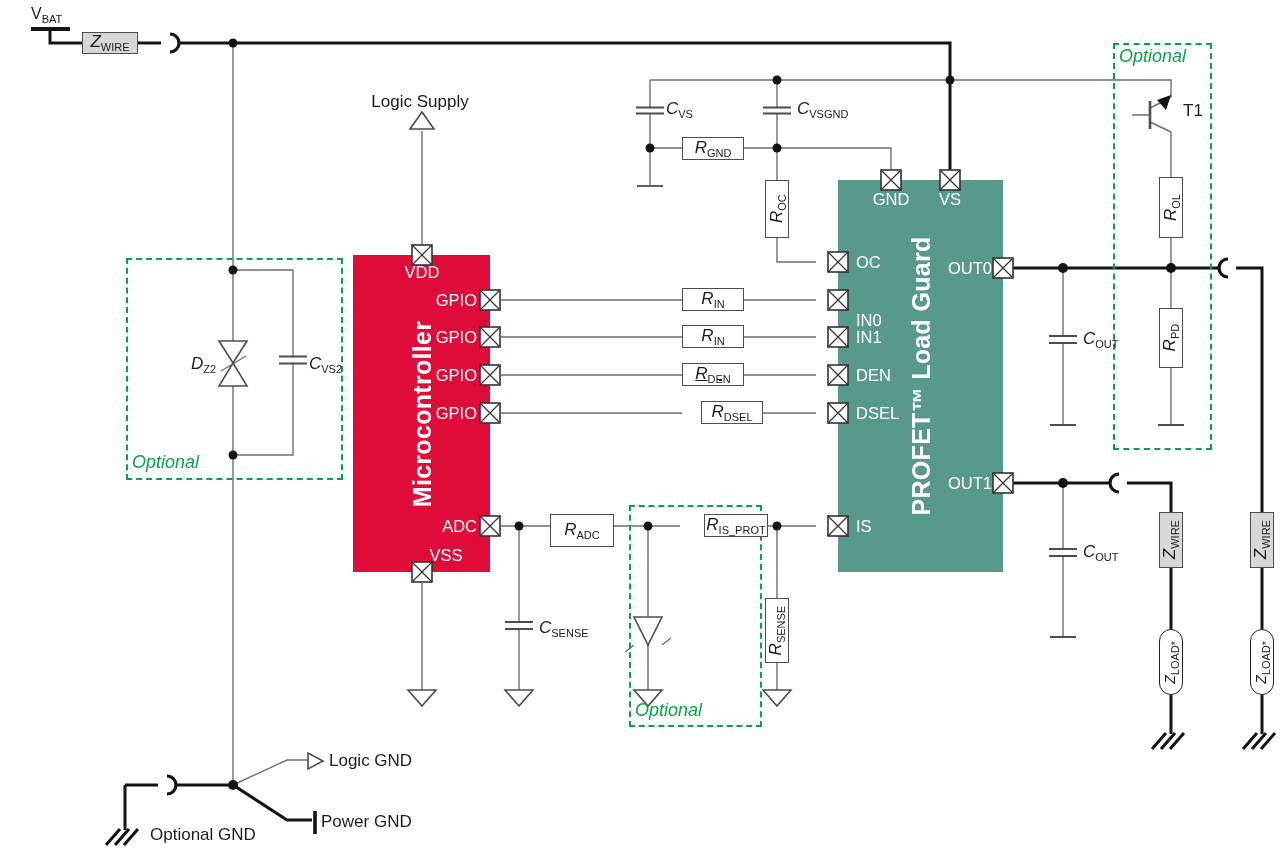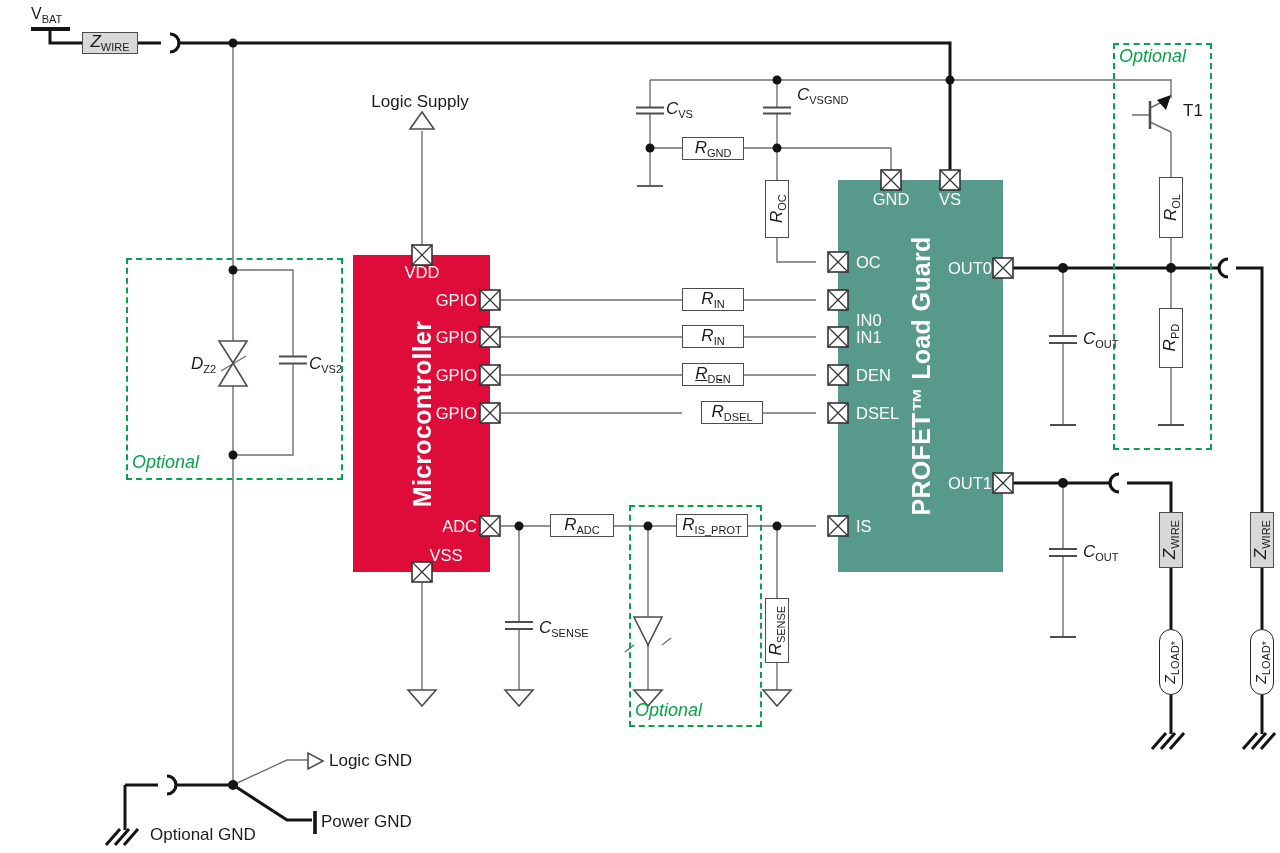--- a/index.html
+++ b/index.html
@@ -197,24 +197,24 @@
     </div>
   <div class="rbox" style="left:682px;top:325px;width:62px;height:23px;">
     <span class="lab"><i>R</i><sub>IN</sub></span>
     </div>
   <div class="rbox" style="left:682px;top:363px;width:62px;height:23px;text-decoration:underline;">
     <span class="lab"><i>R</i><sub>DEN</sub></span>
     </div>
   <div class="rbox" style="left:682px;top:401px;width:62px;height:23px;margin-left:19px;">
     <span class="lab"><i>R</i><sub>DSEL</sub></span>
     </div>
-  <div class="rbox" style="left:550px;top:514px;width:64px;height:23px;">
+  <div class="rbox" style="left:550px;top:514px;width:64px;height:33px;">
     <span class="lab"><i>R</i><sub>ADC</sub></span>
     </div>
-  <div class="rbox" style="left:676px;top:514px;width:72px;height:23px;">
+  <div class="rbox" style="left:704px;top:514px;width:64px;height:23px;">
     <span class="lab"><i>R</i><sub>IS_PROT</sub></span>
     </div>
   <div class="rbox v" style="left:765px;top:180px;width:24px;height:58px;">
     <span class="lab"><i>R</i><sub>OC</sub></span>
     </div>
   <div class="rbox v" style="left:765px;top:598px;width:24px;height:65px;">
     <span class="lab"><i>R</i><sub>SENSE</sub></span>
     </div>
   <div class="rbox v" style="left:1159px;top:177px;width:24px;height:61px;">
     <span class="lab"><i>R</i><sub>OL</sub></span>
@@ -231,21 +231,21 @@
   <div class="rbox v stadium" style="left:1159px;top:629px;width:24px;height:66px;">
     <span class="lab" style="font-size:14px;"><i style="font-size:14px;">Z</i><sub>LOAD*</sub></span>
     </div>
   <div class="rbox v stadium" style="left:1250px;top:629px;width:24px;height:66px;">
     <span class="lab" style="font-size:14px;"><i style="font-size:14px;">Z</i><sub>LOAD*</sub></span>
     </div>
 
   <span class="sym-label" style="left:31px;top:5px;font-size:16px;"><span>V</span><sub>BAT</sub></span>
   <span class="plain-label" style="left:340px;top:92px;width:160px;text-align:center;">Logic Supply</span>
   <span class="sym-label" style="left:666px;top:99px;"><i>C</i><sub>VS</sub></span>
-  <span class="sym-label" style="left:797px;top:85px;"><i>C</i><sub>VSGND</sub></span>
+  <span class="sym-label" style="left:797px;top:99px;"><i>C</i><sub>VSGND</sub></span>
   <span class="sym-label" style="left:539px;top:618px;"><i>C</i><sub>SENSE</sub></span>
   <span class="sym-label" style="left:1083px;top:329px;"><i>C</i><sub>OUT</sub></span>
   <span class="sym-label" style="left:1083px;top:542px;"><i>C</i><sub>OUT</sub></span>
   <span class="sym-label" style="left:309px;top:354px;"><i>C</i><sub>VS2</sub></span>
   <span class="sym-label" style="left:191px;top:354px;"><i>D</i><sub>Z2</sub></span>
   <span class="plain-label" style="left:1183px;top:101px;">T1</span>
   <span class="plain-label" style="left:329px;top:751px;">Logic GND</span>
   <span class="plain-label" style="left:321px;top:812px;">Power GND</span>
   <span class="plain-label" style="left:150px;top:825px;">Optional GND</span>
 

